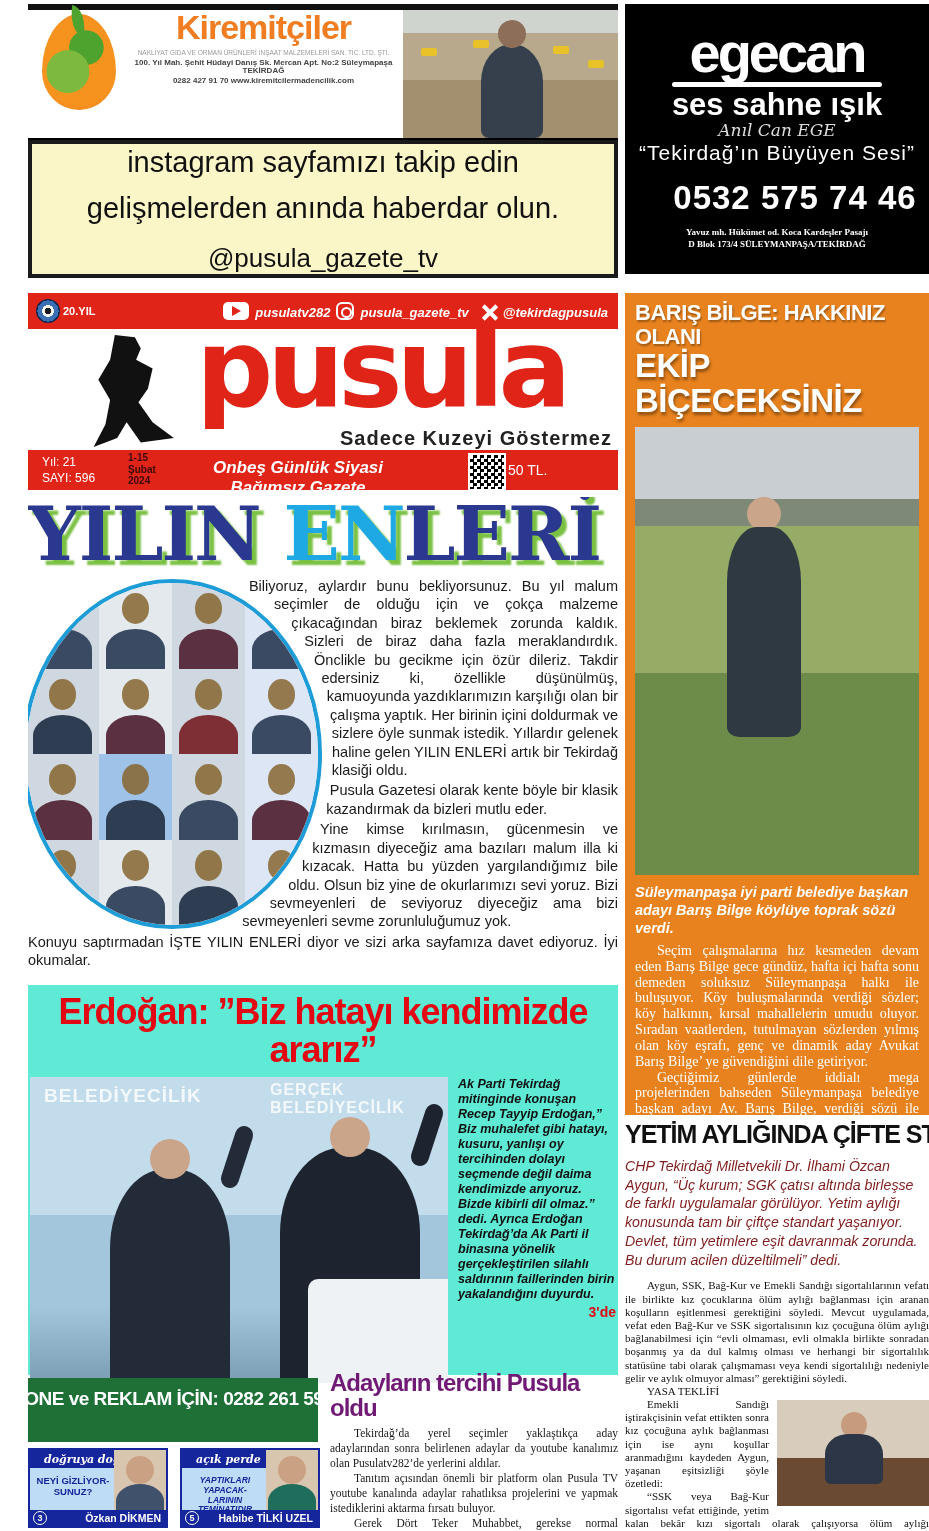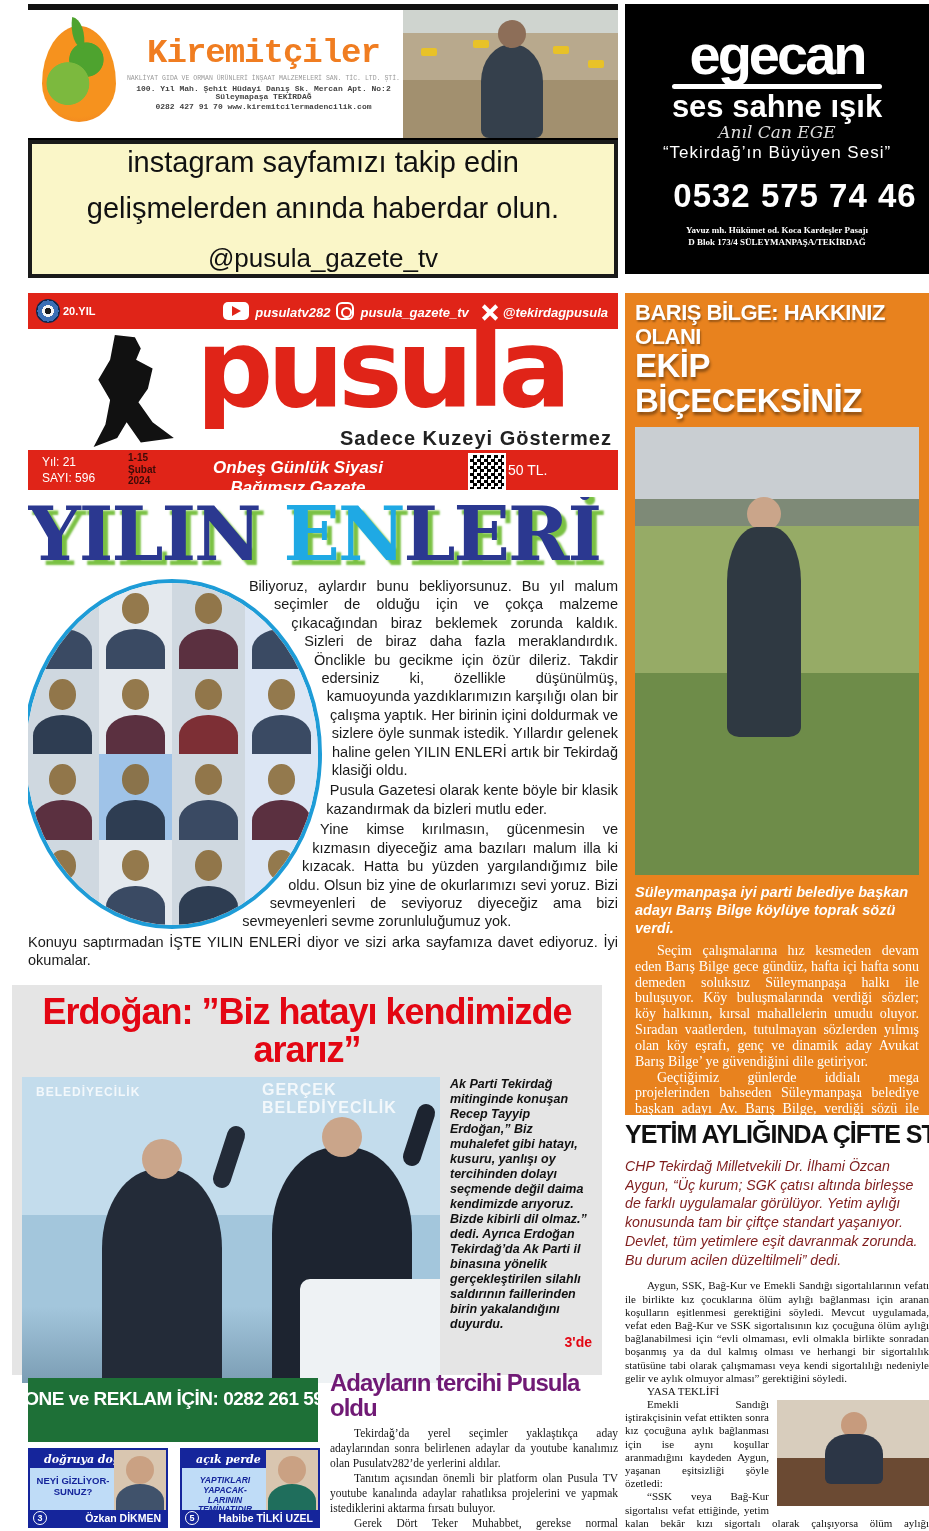--- a/index.html
+++ b/index.html
@@ -2,21 +2,21 @@
 <html><head>
 <meta charset="utf-8">
 <style>
   html,body{margin:0;padding:0;background:#fff;}
   .page{position:relative;width:929px;height:1531px;background:#fff;overflow:hidden;
         font-family:"Liberation Sans",sans-serif;}
   .abs{position:absolute;}
 
   
   .ad-kiremit{left:28px;top:4px;width:590px;height:128px;background:#fff;
-    border-top:6px solid #111;border-bottom:5px solid #000000;display:flex;align-items:center;font-family:Liberation Mono, monospace;}
+    border-top:6px solid #111;border-bottom:5px solid #000000;display:flex;}
   .flame{width:74px;height:96px;margin:4px 8px 4px 14px;border-radius:50% 50% 50% 50%/60% 60% 40% 40%;
     background:radial-gradient(circle at 35% 60%,#7cb93e 0 28%,transparent 29%),
     radial-gradient(circle at 60% 35%,#4ea32f 0 22%,transparent 23%),
     radial-gradient(circle at 50% 50%,#f6921e 0 70%,#ef7d21 100%);position:relative;}
   .flame::after{content:"";position:absolute;left:28px;top:-8px;width:16px;height:30px;
     background:#4ea32f;border-radius:0 100% 0 100%;transform:rotate(8deg);}
   .kiremit-text{flex:1;text-align:center;line-height:1.05;}
   .kiremit-brand{color:#f07d21;font-weight:bold;font-size:34px;letter-spacing:-1px;}
   .kiremit-sub{color:#555;font-size:24px;margin-top:-4px;}
   .kiremit-small{color:#9a9a9a;font-size:6.5px;margin-top:4px;}
@@ -28,21 +28,21 @@
     border-radius:50% 50% 8px 8px/40% 40% 8px 8px;}
   .quarry .man::before{content:"";position:absolute;left:17px;top:-24px;width:28px;height:28px;border-radius:50%;background:#8d6e58;}
 
   
   .ad-egecan{left:625px;top:4px;width:304px;height:270px;background:#000;color:#fff;text-align:center;
     display:flex;flex-direction:column;justify-content:center;gap:2px;}
   .eg-title{font-size:56px;font-weight:bold;letter-spacing:-3px;line-height:.9;}
   .eg-rule{width:210px;height:5px;background:#fff;margin:2px auto 0;border-radius:3px;}
   .eg-sub{font-size:31px;font-weight:bold;letter-spacing:0;line-height:1;}
   .eg-owner{font-family:"DejaVu Serif",serif;font-style:italic;font-size:17px;color:#ddd;line-height:1;}
-  .eg-slogan{font-size:17px;letter-spacing:1px;}
+  .eg-slogan{font-size:21px;letter-spacing:1px;}
   .eg-phone{font-size:33px;font-weight:bold;margin-top:12px;letter-spacing:1px;padding-left:36px;}
   .eg-addr{font-family:"Liberation Serif",serif;font-size:9px;font-weight:bold;line-height:1.3;margin-top:8px;}
 
   
   .ad-insta{left:28px;top:140px;width:590px;height:138px;background:#faf6c8;border:4px solid #1a1a1a;
     box-sizing:border-box;display:flex;flex-direction:column;align-items:center;justify-content:space-between;color:#111;}
   .insta-line{font-size:29px;line-height:1.25;}
   .insta-handle{font-size:26px;margin-top:8px;}
 
   
@@ -83,26 +83,26 @@
   .av{position:relative;overflow:hidden;background:#cfd8e0;}
   .av::before{content:"";position:absolute;width:38%;height:36%;left:31%;top:12%;border-radius:50%;background:#86652f;opacity:.85;}
   .av::after{content:"";position:absolute;width:80%;height:48%;left:10%;top:54%;border-radius:50% 50% 0 0;background:#3a4a63;}
   .av:nth-child(2n){background:#e4e9ee;}.av:nth-child(3n)::after{background:#5b3040;}
   .av:nth-child(4n){background:#dce6f4;}.av:nth-child(5n)::after{background:#2e3d52;}
   .av:nth-child(7)::after{background:#7d2f35;}.av:nth-child(10){background:#9fc3e8;}
   .lead-body{font-size:14.5px;line-height:1.27;color:#1a1a1a;text-align:justify;padding-top:6px;}
   .lead-body p{margin:0 0 2px;}
 
   
-  .erdogan{left:12px;top:985px;width:590px;height:390px;background:#e5e5e5;box-sizing:border-box;padding:8px 10px;}
+  .erdogan{left:28px;top:985px;width:590px;height:390px;background:#5eead4;box-sizing:border-box;padding:8px 2px;}
   .erd-h{color:#e30613;font-weight:bold;font-size:36px;letter-spacing:-1px;text-align:center;line-height:1.05;}
   .erd-row{display:flex;gap:10px;margin-top:8px;height:312px;overflow:hidden;}
   .erd-photo{width:418px;height:306px;background:linear-gradient(180deg,#c3dcec 0 45%,#a3c6dc 45% 75%,#7b9db4 100%);
     position:relative;overflow:hidden;flex:none;}
-  .erd-banner{position:absolute;color:#ffffffcc;font-weight:bold;font-size:12px;letter-spacing:1px;}
+  .erd-banner{position:absolute;color:#ffffffcc;font-weight:bold;font-size:19px;letter-spacing:1px;}
   .b1{left:14px;top:8px;}.b2{left:240px;top:4px;font-size:16px;}
   .sil{position:absolute;background:#232b38;border-radius:46% 46% 10px 10px/36% 36% 8px 8px;}
   .s1{left:80px;top:92px;width:120px;height:220px;}
   .s2{left:250px;top:70px;width:140px;height:240px;background:#1d2430;}
   .sil::before{content:"";position:absolute;left:50%;top:-30px;transform:translateX(-50%);width:40px;height:40px;border-radius:50%;background:#caa58a;}
   .sil::after{content:"";position:absolute;right:-16px;top:-44px;width:18px;height:64px;background:inherit;border-radius:10px;transform:rotate(18deg);}
   .podium{position:absolute;right:-10px;bottom:-6px;width:150px;height:110px;background:#eef2f4;border-radius:10px 10px 0 0;}
   .erd-text{font-size:12.5px;font-weight:bold;font-style:italic;line-height:1.2;color:#111;}
   .erd-ref{color:#e30613;font-weight:bold;font-size:14px;text-align:right;margin-top:2px;}
 

